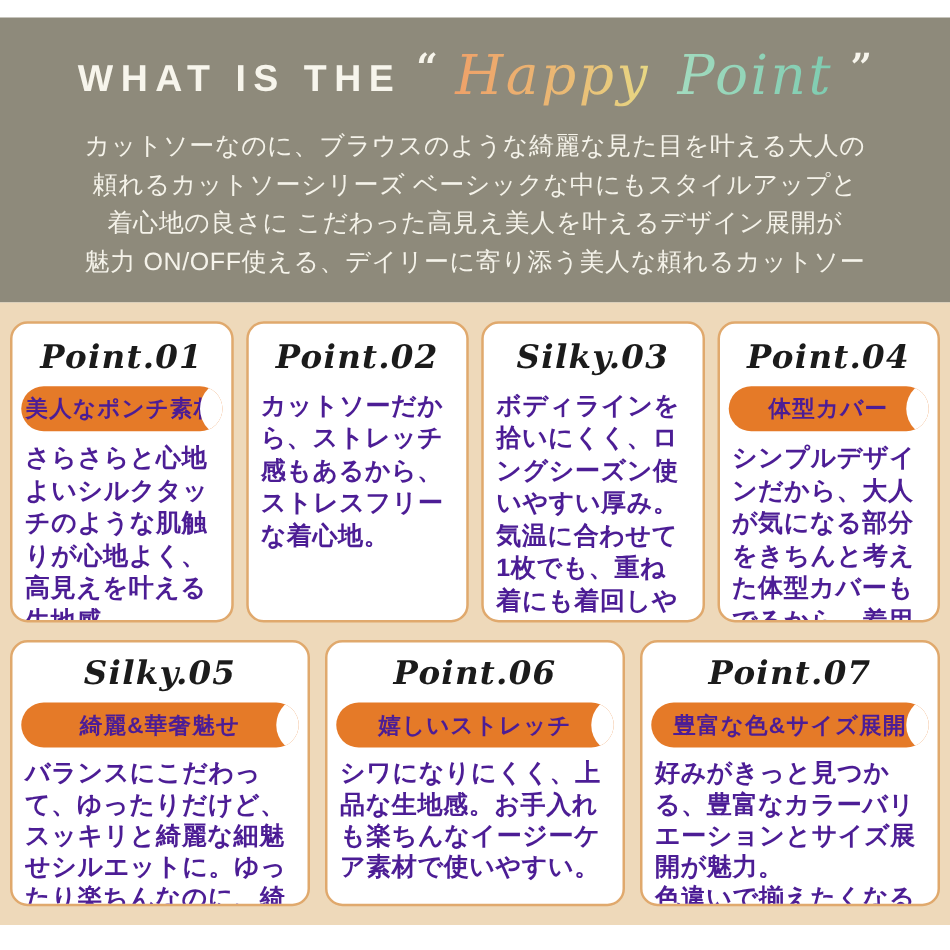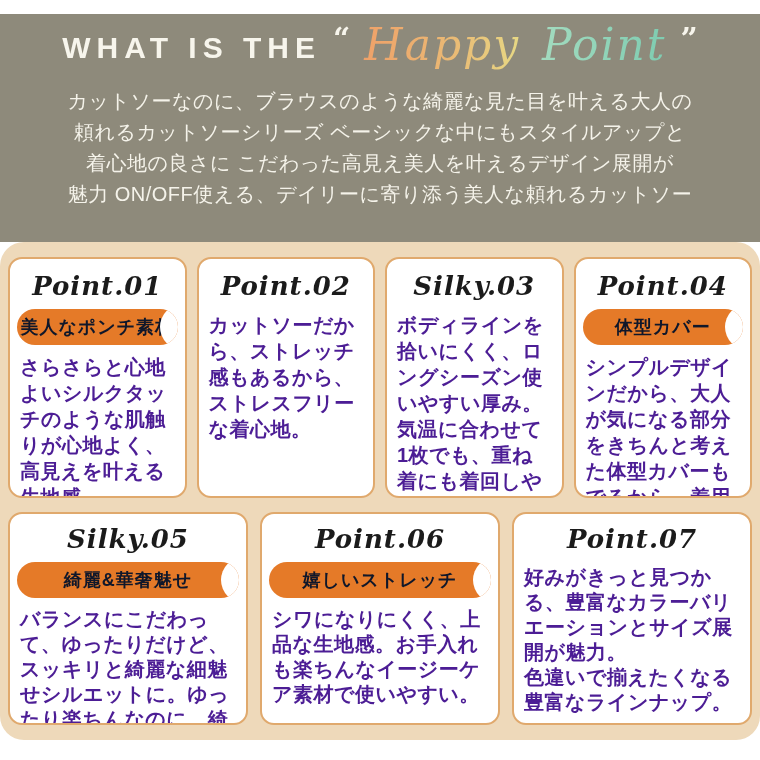--- a/index.html
+++ b/index.html
@@ -10,21 +10,21 @@
     background:#ffffff;
     overflow:hidden;
     font-family:"Liberation Sans", sans-serif;
   }
   
   .hero {
     position:absolute; top:14px; left:0;
     width:760px; height:228px;
     background:#8e8a7b;
     text-align:center;
-    padding-top:8px;
+    padding-top:24px;
   }
   .hero-title-row {
     display:flex; align-items:center; justify-content:center;
     height:52px;
     gap:6px;
   }
   .hero-title {
     font-family:"Liberation Sans", sans-serif;
     font-weight:bold;
     font-size:30px;
@@ -65,21 +65,20 @@
     letter-spacing:0.5px;
     line-height:31px;
     white-space:pre-line;
   }
   
   .points-section {
     position:absolute; top:242px; left:0;
     width:760px; height:498px;
     background:#eed9ba;
     padding:15px 8px;
-    border-radius:24px;
   }
   .points-row-1 {
     display:grid;
     grid-template-columns:repeat(4, 1fr);
     gap:10px;
   }
   .points-row-2 {
     display:grid;
     grid-template-columns:repeat(3, 1fr);
     gap:12px;
@@ -107,21 +106,21 @@
   }
   .points-row-2 .card-title { margin-top:8px; }
   .badge {
     position:relative;
     overflow:hidden;
     margin:6px 7px 0 7px;
     height:36px;
     background:#e57a28;
     border-radius:999px;
     display:flex; align-items:center; justify-content:center;
-    color:#0f172a;
+    color:#4c1d95;
     font-weight:bold;
     font-size:18px;
     letter-spacing:1px;
   }
   .badge::after {
     content:"";
     position:absolute;
     right:-28px; top:-5px;
     width:46px; height:46px;
     background:#ffffff;
@@ -189,19 +188,20 @@
   </div>
 
   <div class="card">
     <div class="card-title">Point.06</div>
     <div class="badge">嬉しいストレッチ</div>
     <div class="card-body">シワになりにくく、上品な生地感。お手入れも楽ちんなイージーケア素材で使いやすい。</div>
   </div>
 
   <div class="card">
     <div class="card-title">Point.07</div>
+    <div class="badge">豊富な色&amp;サイズ展開</div>
     <div class="card-body">好みがきっと見つかる、豊富なカラーバリエーションとサイズ展開が魅力。
 色違いで揃えたくなる豊富なラインナップ。</div>
   </div>
 </div>
   </div>
 
 </div>
 
 </body></html>

